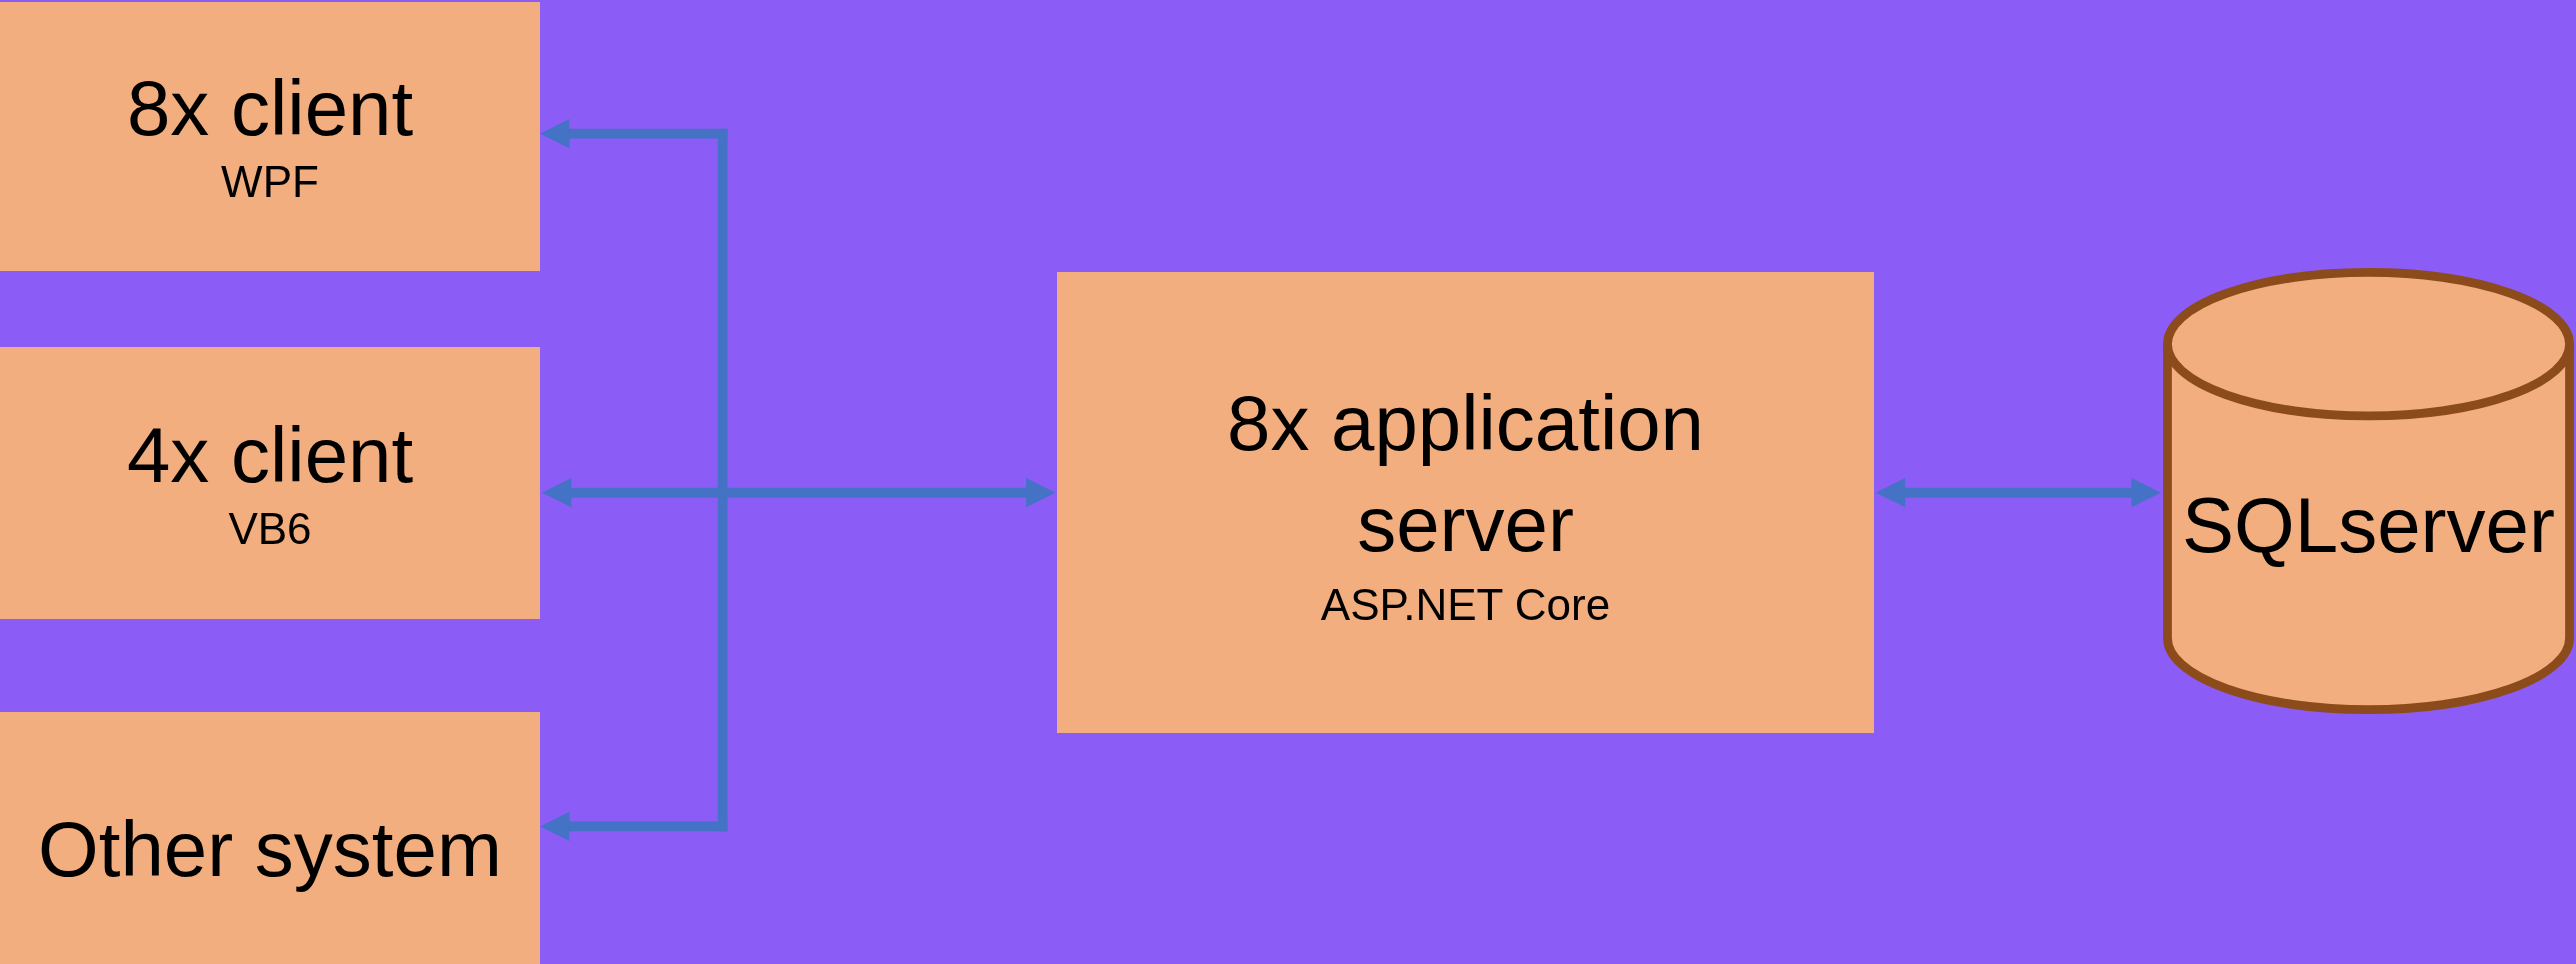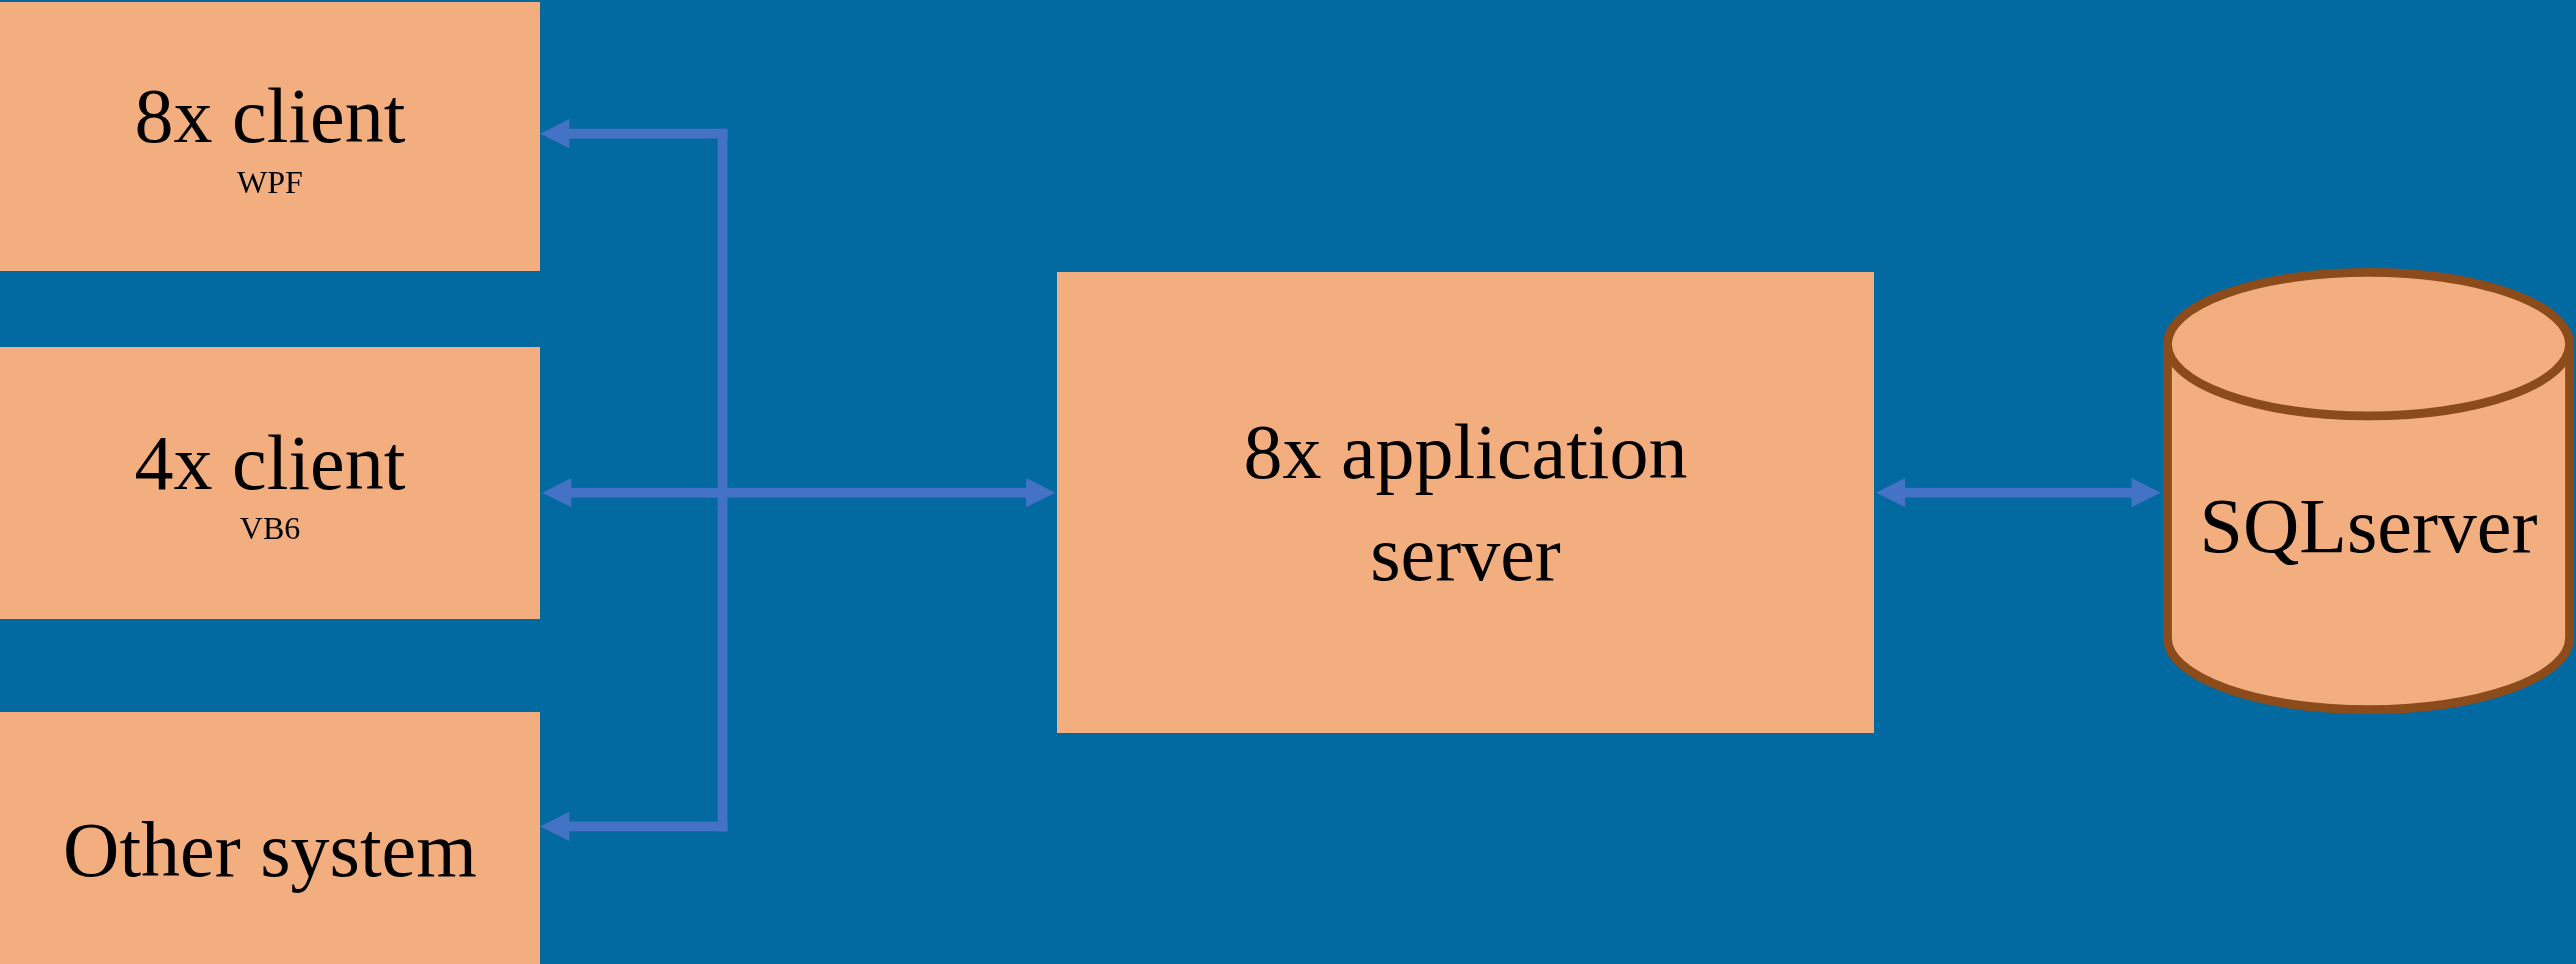--- a/index.html
+++ b/index.html
@@ -4,41 +4,41 @@
 <style>
   html, body {
     margin: 0;
     padding: 0;
     background: #000000;
   }
   .canvas {
     position: relative;
     width: 2576px;
     height: 964px;
-    background: #0369a1;
+    background: #8b5cf6;
     overflow: hidden;
-    font-family: Liberation Serif, serif;
+    font-family: Liberation Sans, sans-serif;
     color: #000000;
   }
   .node {
     position: absolute;
     background: #F2AE7E;
     display: flex;
     flex-direction: column;
     align-items: center;
     justify-content: center;
     text-align: center;
   }
   .node .title {
     font-size: 78px;
     line-height: 1.1;
     white-space: nowrap;
   }
   .node .subtitle {
-    font-size: 32px;
+    font-size: 44px;
     line-height: 1.1;
     margin-top: 5.9px;
     white-space: nowrap;
   }
   #box-client-8x { left: 0; top: 2px;   width: 540px; height: 269px; }
   #box-client-4x { left: 0; top: 347px; width: 540px; height: 272px; }
   #box-other     { left: 0; top: 712px; width: 540px; height: 276px; }
   #box-app-server { left: 1057px; top: 272px; width: 817px; height: 461px; }
   #box-app-server .title { line-height: 1.3; }
   #box-app-server .subtitle { margin-top: 3.9px; line-height: 1.2; }
@@ -85,20 +85,21 @@
     <div class="subtitle">VB6</div>
   </div>
 
   <div class="node" id="box-other">
     <div class="title">Other system</div>
   </div>
 
   <div class="node" id="box-app-server">
     <div class="title">8x application</div>
     <div class="title">server</div>
+    <div class="subtitle">ASP.NET Core</div>
   </div>
 
   <div id="cylinder-wrap">
     <svg width="411" height="446" viewBox="0 0 421 457">
       <path d="M 4.5 78 V 379 A 206 73.5 0 0 0 416.5 379 V 78" fill="#F2AE7E" stroke="#8C4B1A" stroke-width="9"></path>
       <ellipse cx="210.5" cy="78" rx="206" ry="73.5" fill="#F2AE7E" stroke="#8C4B1A" stroke-width="9"></ellipse>
     </svg>
     <div id="cylinder-label">
       <div>SQL</div>
       <div>server</div>

